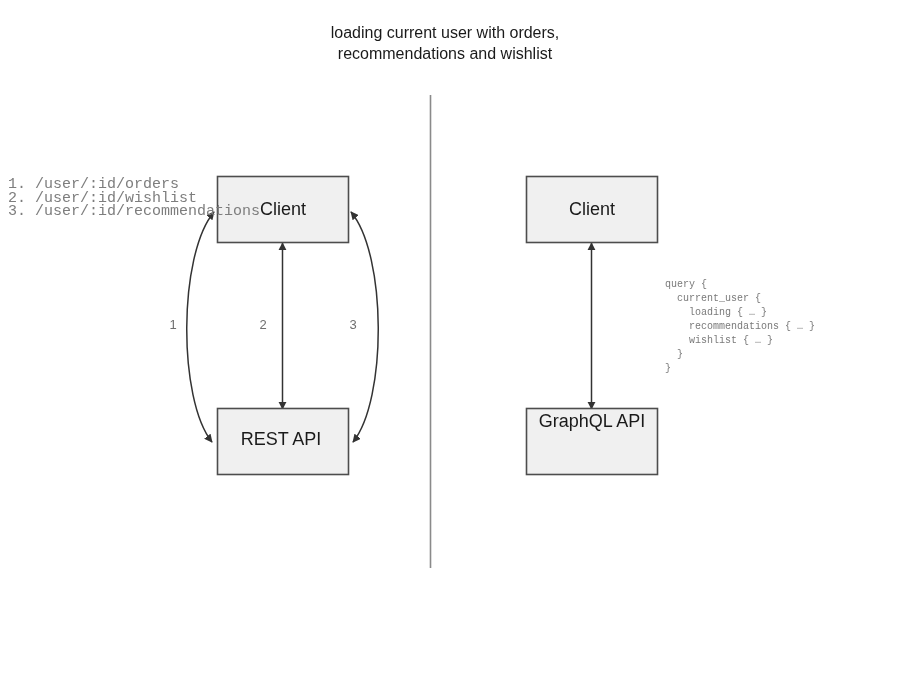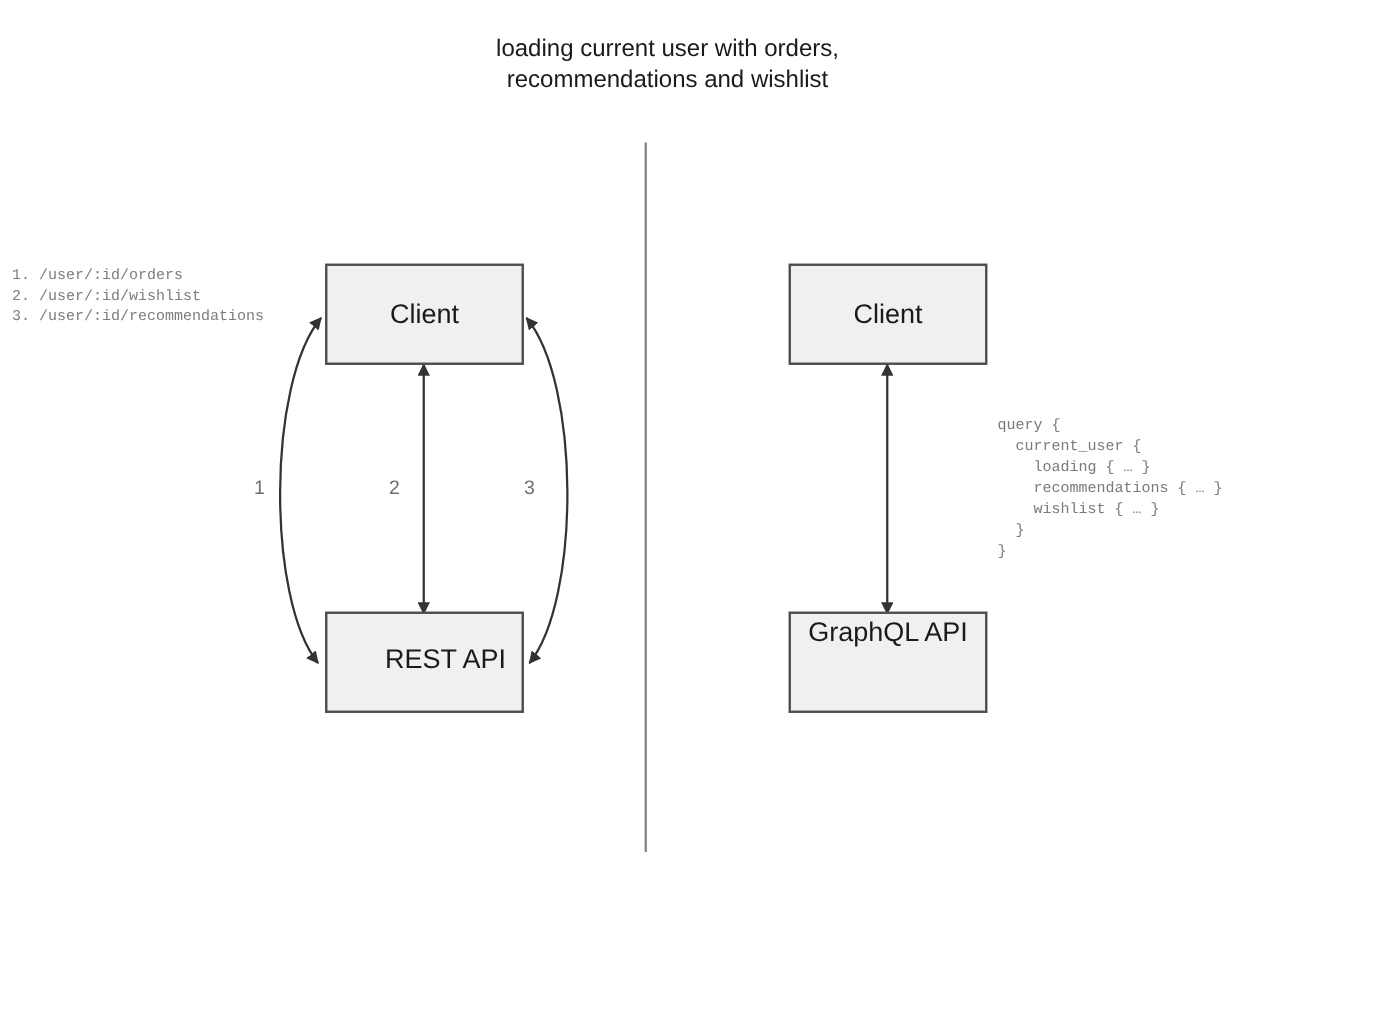--- a/index.html
+++ b/index.html
@@ -63,21 +63,21 @@
     line-height: 14px;
     color: #7a7a7a;
     white-space: pre;
   }
 
   .rest-list {
     position: absolute;
     left: 8px;
     top: 178px;
     font-family: "Liberation Mono", monospace;
-    font-size: 10px;
+    font-size: 15px;
     line-height: 13.5px;
     color: #7d7d7d;
     white-space: pre;
   }
 
   .query-block {
     left: 665px;
     top: 278px;
   }
 </style>
@@ -111,21 +111,21 @@
 
   <line x1="591.5" y1="243" x2="591.5" y2="409" stroke="#333333" stroke-width="1.5" marker-start="url(#arrowStart)" marker-end="url(#arrowEnd)"></line>
 
   <rect x="526.5" y="176.5" width="131" height="66" fill="#f0f0f0" stroke="#4d4d4d" stroke-width="1.6"></rect>
 
   <rect x="526.5" y="408.5" width="131" height="66" fill="#f0f0f0" stroke="#4d4d4d" stroke-width="1.6"></rect>
 </svg>
 
 <div class="node-label" style="left:217px; top:176px; width:132px; height:67px;">Client</div>
 
-<div class="node-label" style="left:231px; top:408px; width:132px; height:63px;">REST API</div>
+<div class="node-label" style="left:215px; top:408px; width:132px; height:63px;">REST API</div>
 
 <div class="node-label" style="left:526px; top:176px; width:132px; height:67px;">Client</div>
 
 <div class="node-label" style="left:526px; top:388px; width:132px; height:67px;">GraphQL API</div>
 
 <div class="edge-label" style="left:163px; top:317px; width:20px;">1</div>
 
 <div class="edge-label" style="left:253px; top:317px; width:20px;">2</div>
 
 <div class="edge-label" style="left:343px; top:317px; width:20px;">3</div>

